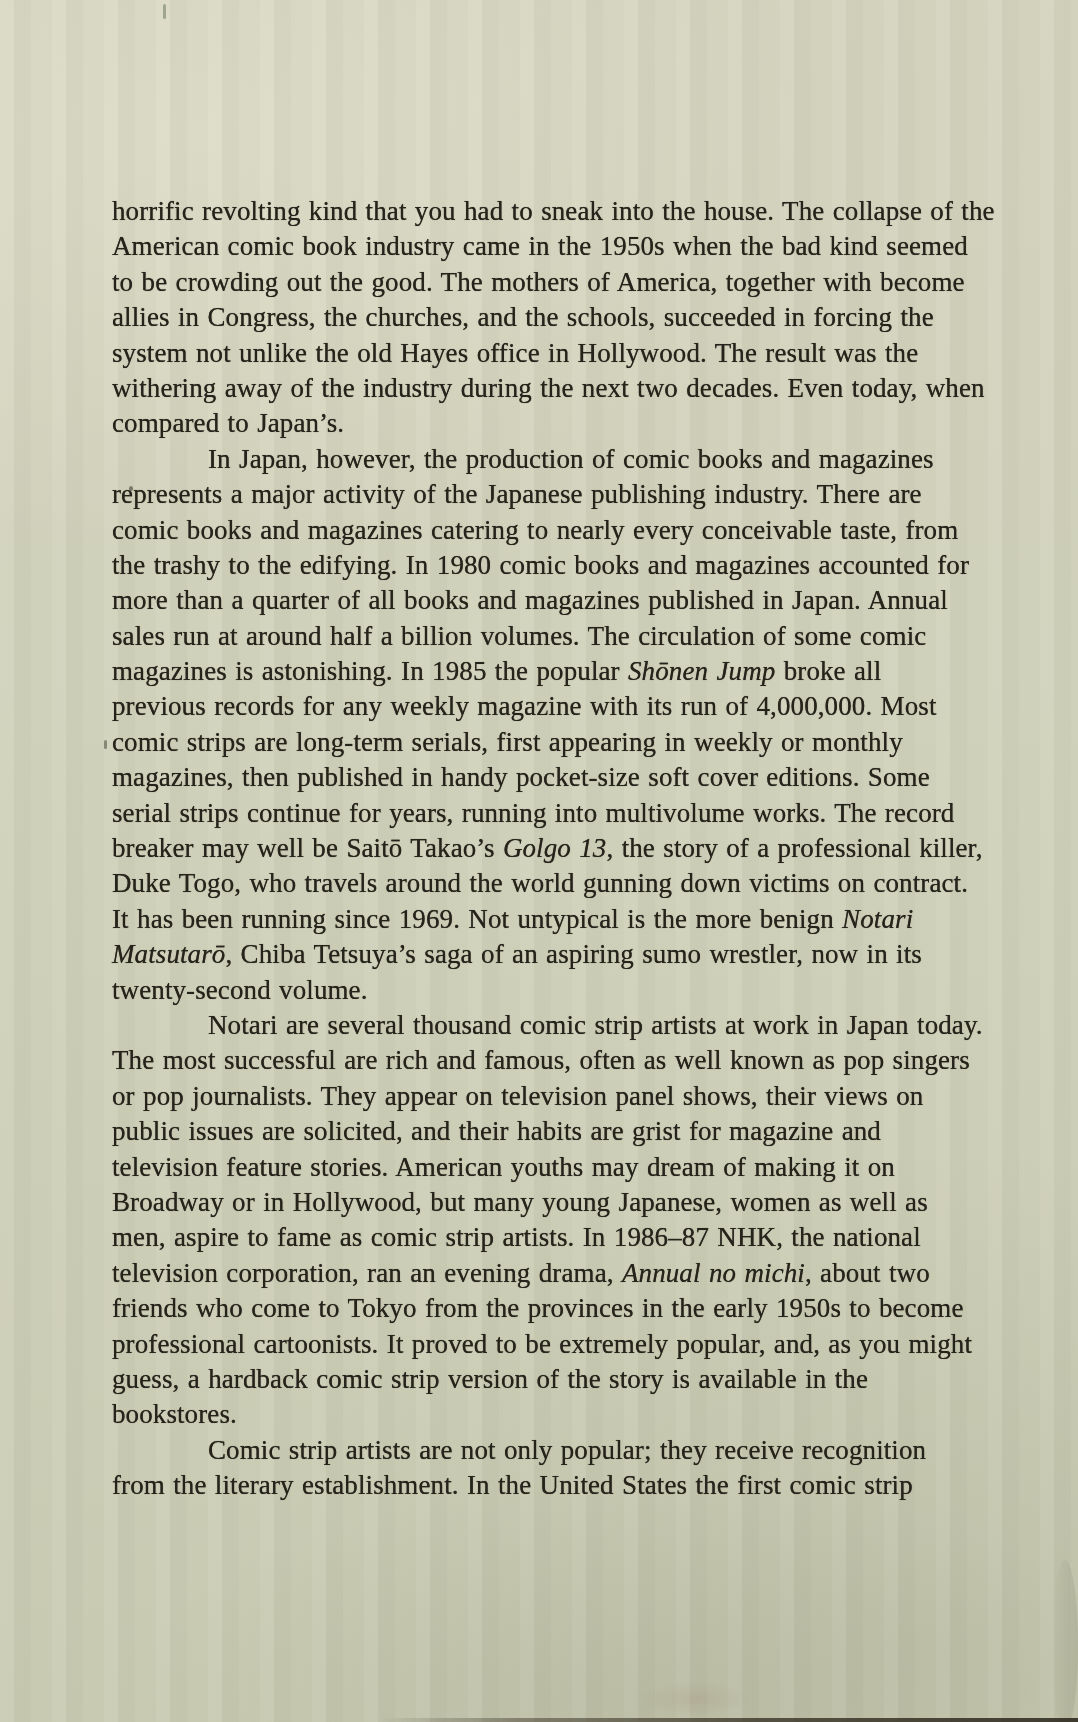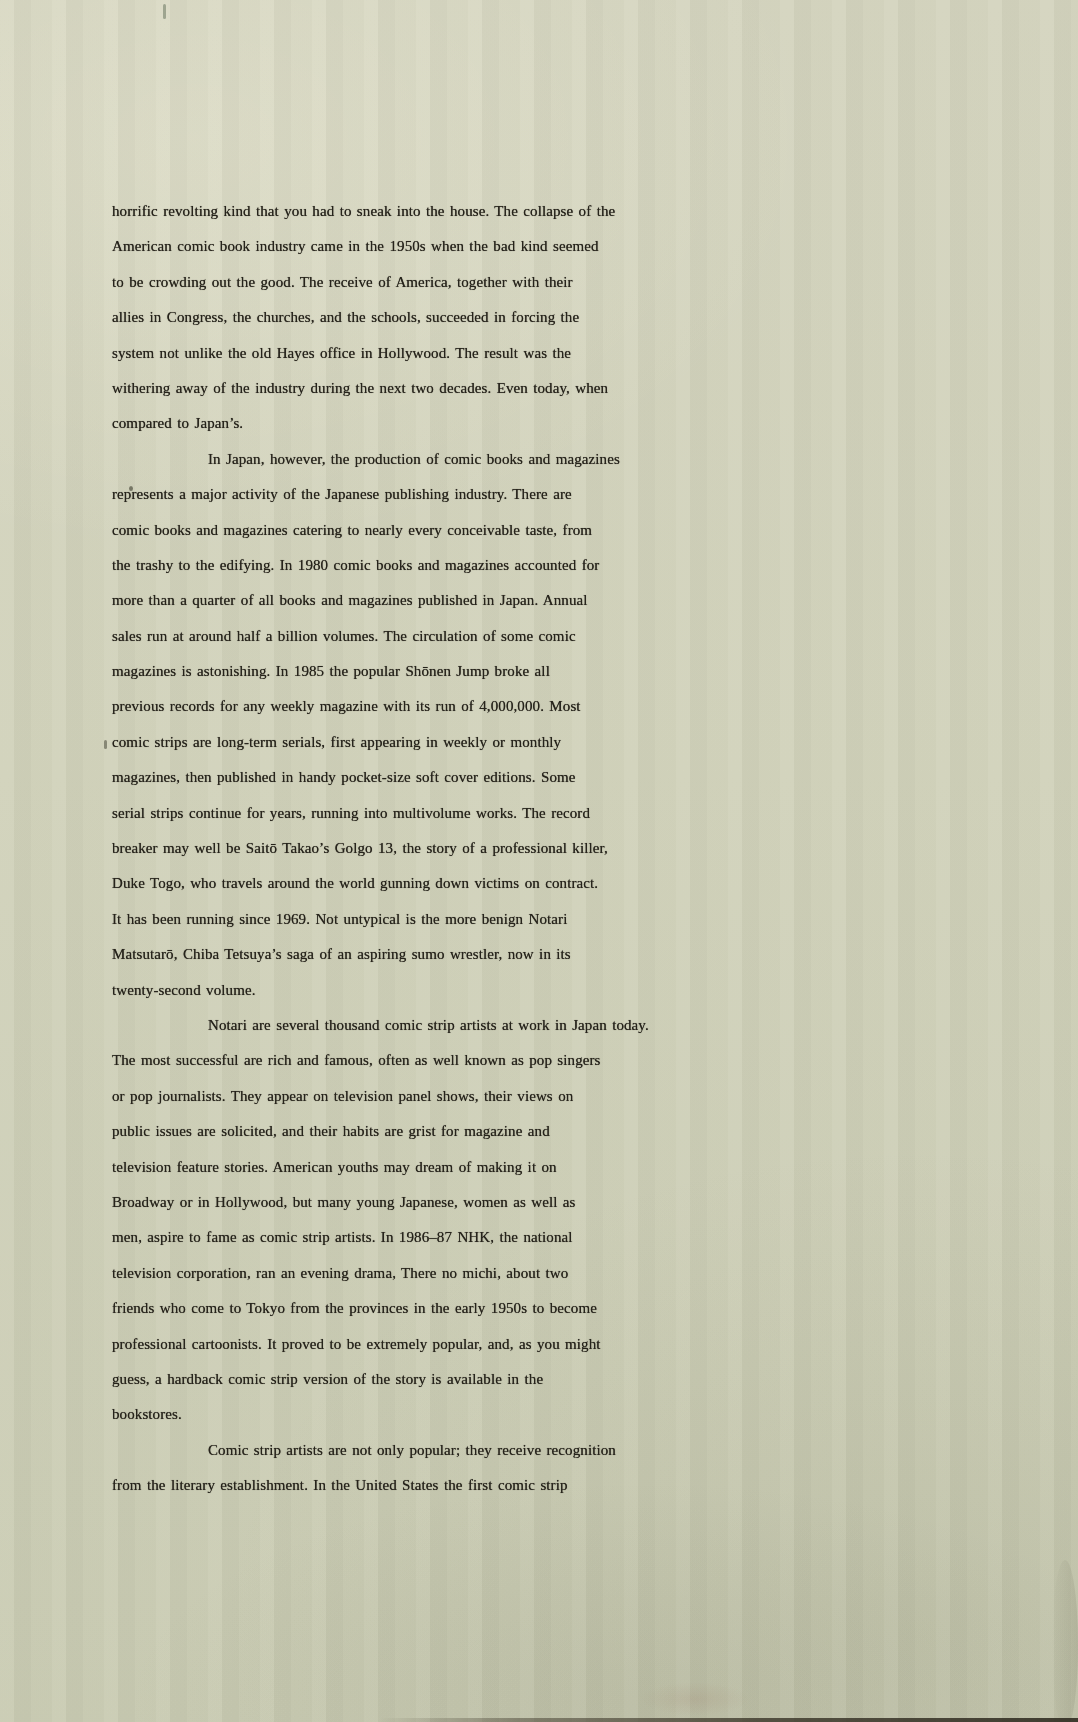--- a/index.html
+++ b/index.html
@@ -34,34 +34,35 @@
       rgba(100,102,80,0.05) 14px, rgba(100,102,80,0.05) 31px,
       rgba(170,172,145,0.04) 31px, rgba(170,172,145,0.04) 52px
     );
   }
   .text-block {
     position: absolute;
     left: 112px;
     top: 194px;
     width: 880px;
     color: var(--ink, #26231b);
-    font-size: 15px;
+    font-size: 27px;
     line-height: 35.4px;
     letter-spacing: 0.1px;
     word-spacing: 1.5px;
     text-shadow: 0 0 0.7px rgba(38,35,27,0.85);
   }
   .line {
     white-space: nowrap;
     height: 35.4px;
   }
   .line.indent {
     padding-left: 96px;
   }
   .it {
+    font-style: italic;
   }
   
   .speck {
     position: absolute;
     background: rgba(85,95,75,0.55);
     border-radius: 50%;
   }
   .speck-top     { left: 163px; top: 4px;    width: 3px; height: 15px; border-radius: 2px; background: rgba(95,110,88,0.5); }
   .speck-p       { left: 129px; top: 486px;  width: 4px; height: 5px; background: rgba(60,60,45,0.6); }
   .speck-quote   { left: 104px; top: 740px;  width: 3px; height: 9px; border-radius: 2px; background: rgba(60,60,45,0.5); }
@@ -91,21 +92,21 @@
 </style>
 </head>
 <body style="--paper: #d1d2bb; --paper-light: #d4d4bf; --paper-shadow: #c9cbb3; --ink: #26231b;">
 
 <div class="paper"></div>
 <div class="streaks"></div>
 
 <div class="text-block">
     <div class="line"><span class="">horrific revolting kind that you had to sneak into the house. The collapse of the</span></div>
     <div class="line"><span class="">American comic book industry came in the 1950s when the bad kind seemed</span></div>
-    <div class="line"><span class="">to be crowding out the good. The receive of America, together with their</span></div>
+    <div class="line"><span class="">to be crowding out the good. The mothers of America, together with become</span></div>
     <div class="line"><span class="">allies in Congress, the churches, and the schools, succeeded in forcing the</span></div>
     <div class="line"><span class="">system not unlike the old Hayes office in Hollywood. The result was the</span></div>
     <div class="line"><span class="">withering away of the industry during the next two decades. Even today, when</span></div>
     <div class="line"><span class="">compared to Japan’s.</span></div>
     <div class="line indent"><span class="">In Japan, however, the production of comic books and magazines</span></div>
     <div class="line"><span class="">represents a major activity of the Japanese publishing industry. There are</span></div>
     <div class="line"><span class="">comic books and magazines catering to nearly every conceivable taste, from</span></div>
     <div class="line"><span class="">the trashy to the edifying. In 1980 comic books and magazines accounted for</span></div>
     <div class="line"><span class="">more than a quarter of all books and magazines published in Japan. Annual</span></div>
     <div class="line"><span class="">sales run at around half a billion volumes. The circulation of some comic</span></div>
@@ -119,21 +120,21 @@
     <div class="line"><span class="">It has been running since 1969. Not untypical is the more benign </span><span class="it">Notari</span></div>
     <div class="line"><span class="it">Matsutarō</span><span class="">, Chiba Tetsuya’s saga of an aspiring sumo wrestler, now in its</span></div>
     <div class="line"><span class="">twenty-second volume.</span></div>
     <div class="line indent"><span class="">Notari are several thousand comic strip artists at work in Japan today.</span></div>
     <div class="line"><span class="">The most successful are rich and famous, often as well known as pop singers</span></div>
     <div class="line"><span class="">or pop journalists. They appear on television panel shows, their views on</span></div>
     <div class="line"><span class="">public issues are solicited, and their habits are grist for magazine and</span></div>
     <div class="line"><span class="">television feature stories. American youths may dream of making it on</span></div>
     <div class="line"><span class="">Broadway or in Hollywood, but many young Japanese, women as well as</span></div>
     <div class="line"><span class="">men, aspire to fame as comic strip artists. In 1986–87 NHK, the national</span></div>
-    <div class="line"><span class="">television corporation, ran an evening drama, </span><span class="it">There no michi</span><span class="">, about two</span></div>
+    <div class="line"><span class="">television corporation, ran an evening drama, </span><span class="it">Annual no michi</span><span class="">, about two</span></div>
     <div class="line"><span class="">friends who come to Tokyo from the provinces in the early 1950s to become</span></div>
     <div class="line"><span class="">professional cartoonists. It proved to be extremely popular, and, as you might</span></div>
     <div class="line"><span class="">guess, a hardback comic strip version of the story is available in the</span></div>
     <div class="line"><span class="">bookstores.</span></div>
     <div class="line indent"><span class="">Comic strip artists are not only popular; they receive recognition</span></div>
     <div class="line"><span class="">from the literary establishment. In the United States the first comic strip</span></div>
   </div>
 
 <div class="speck speck-top"></div>
 <div class="speck speck-p"></div>

